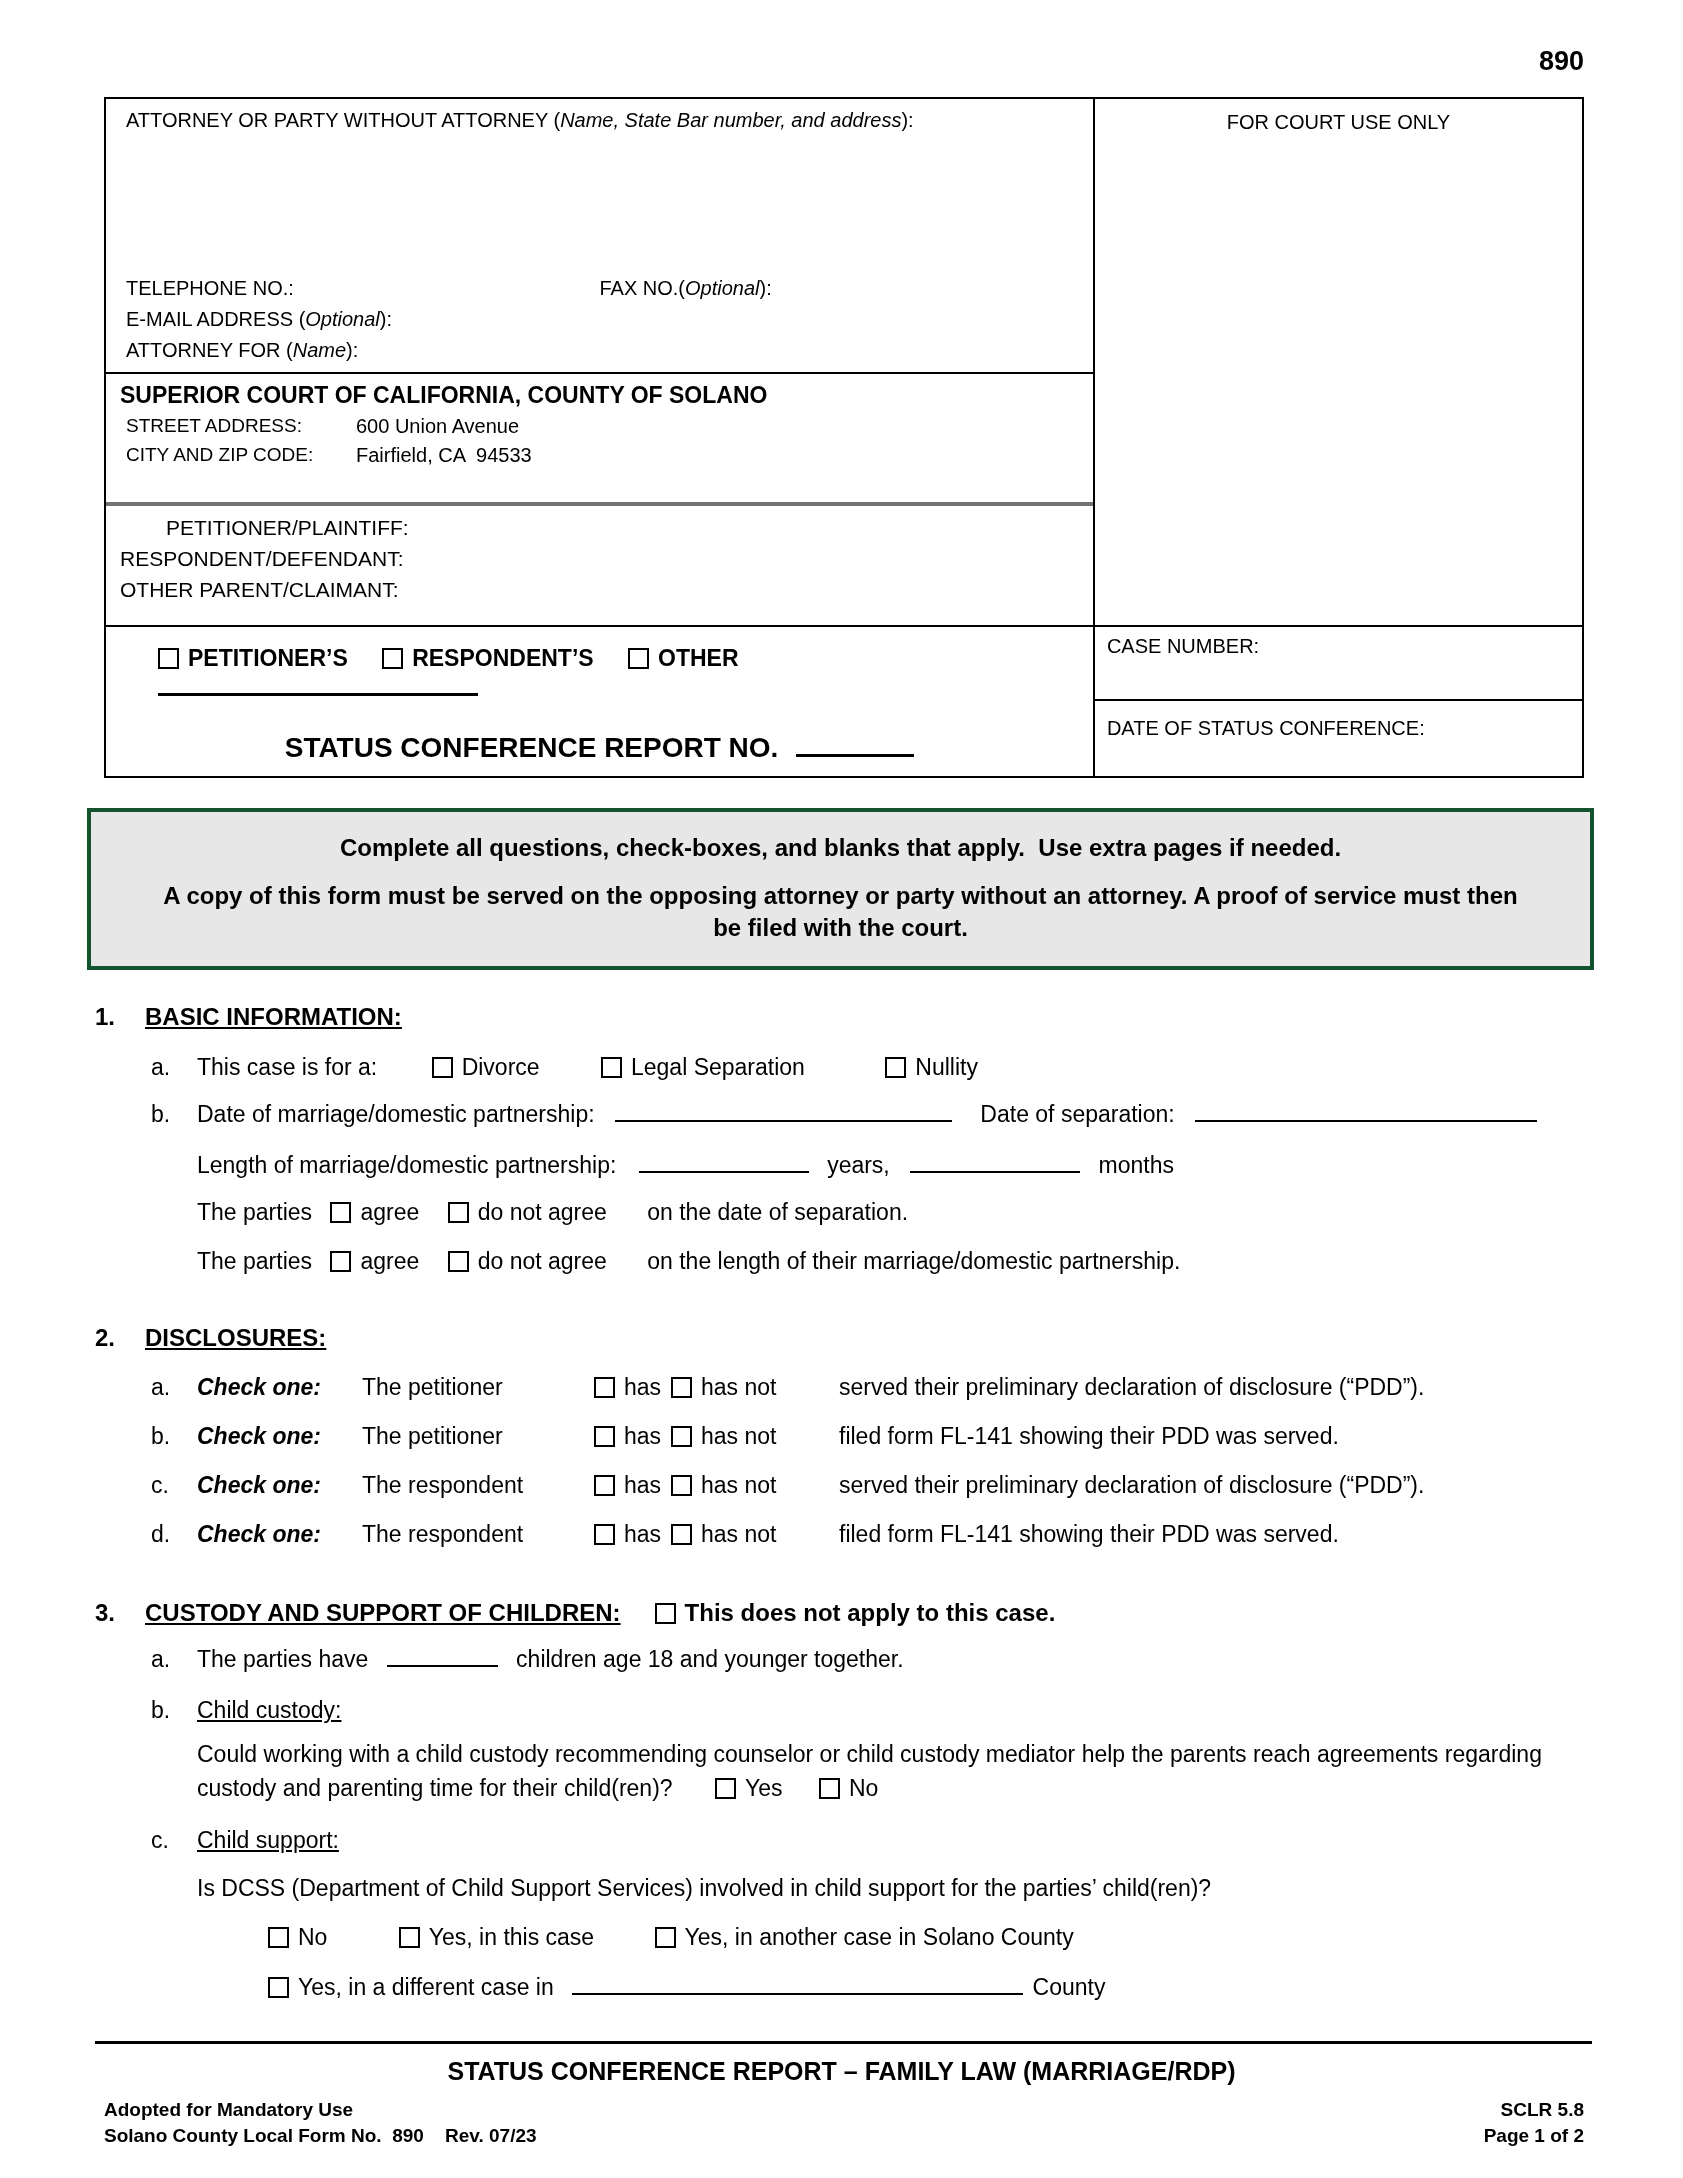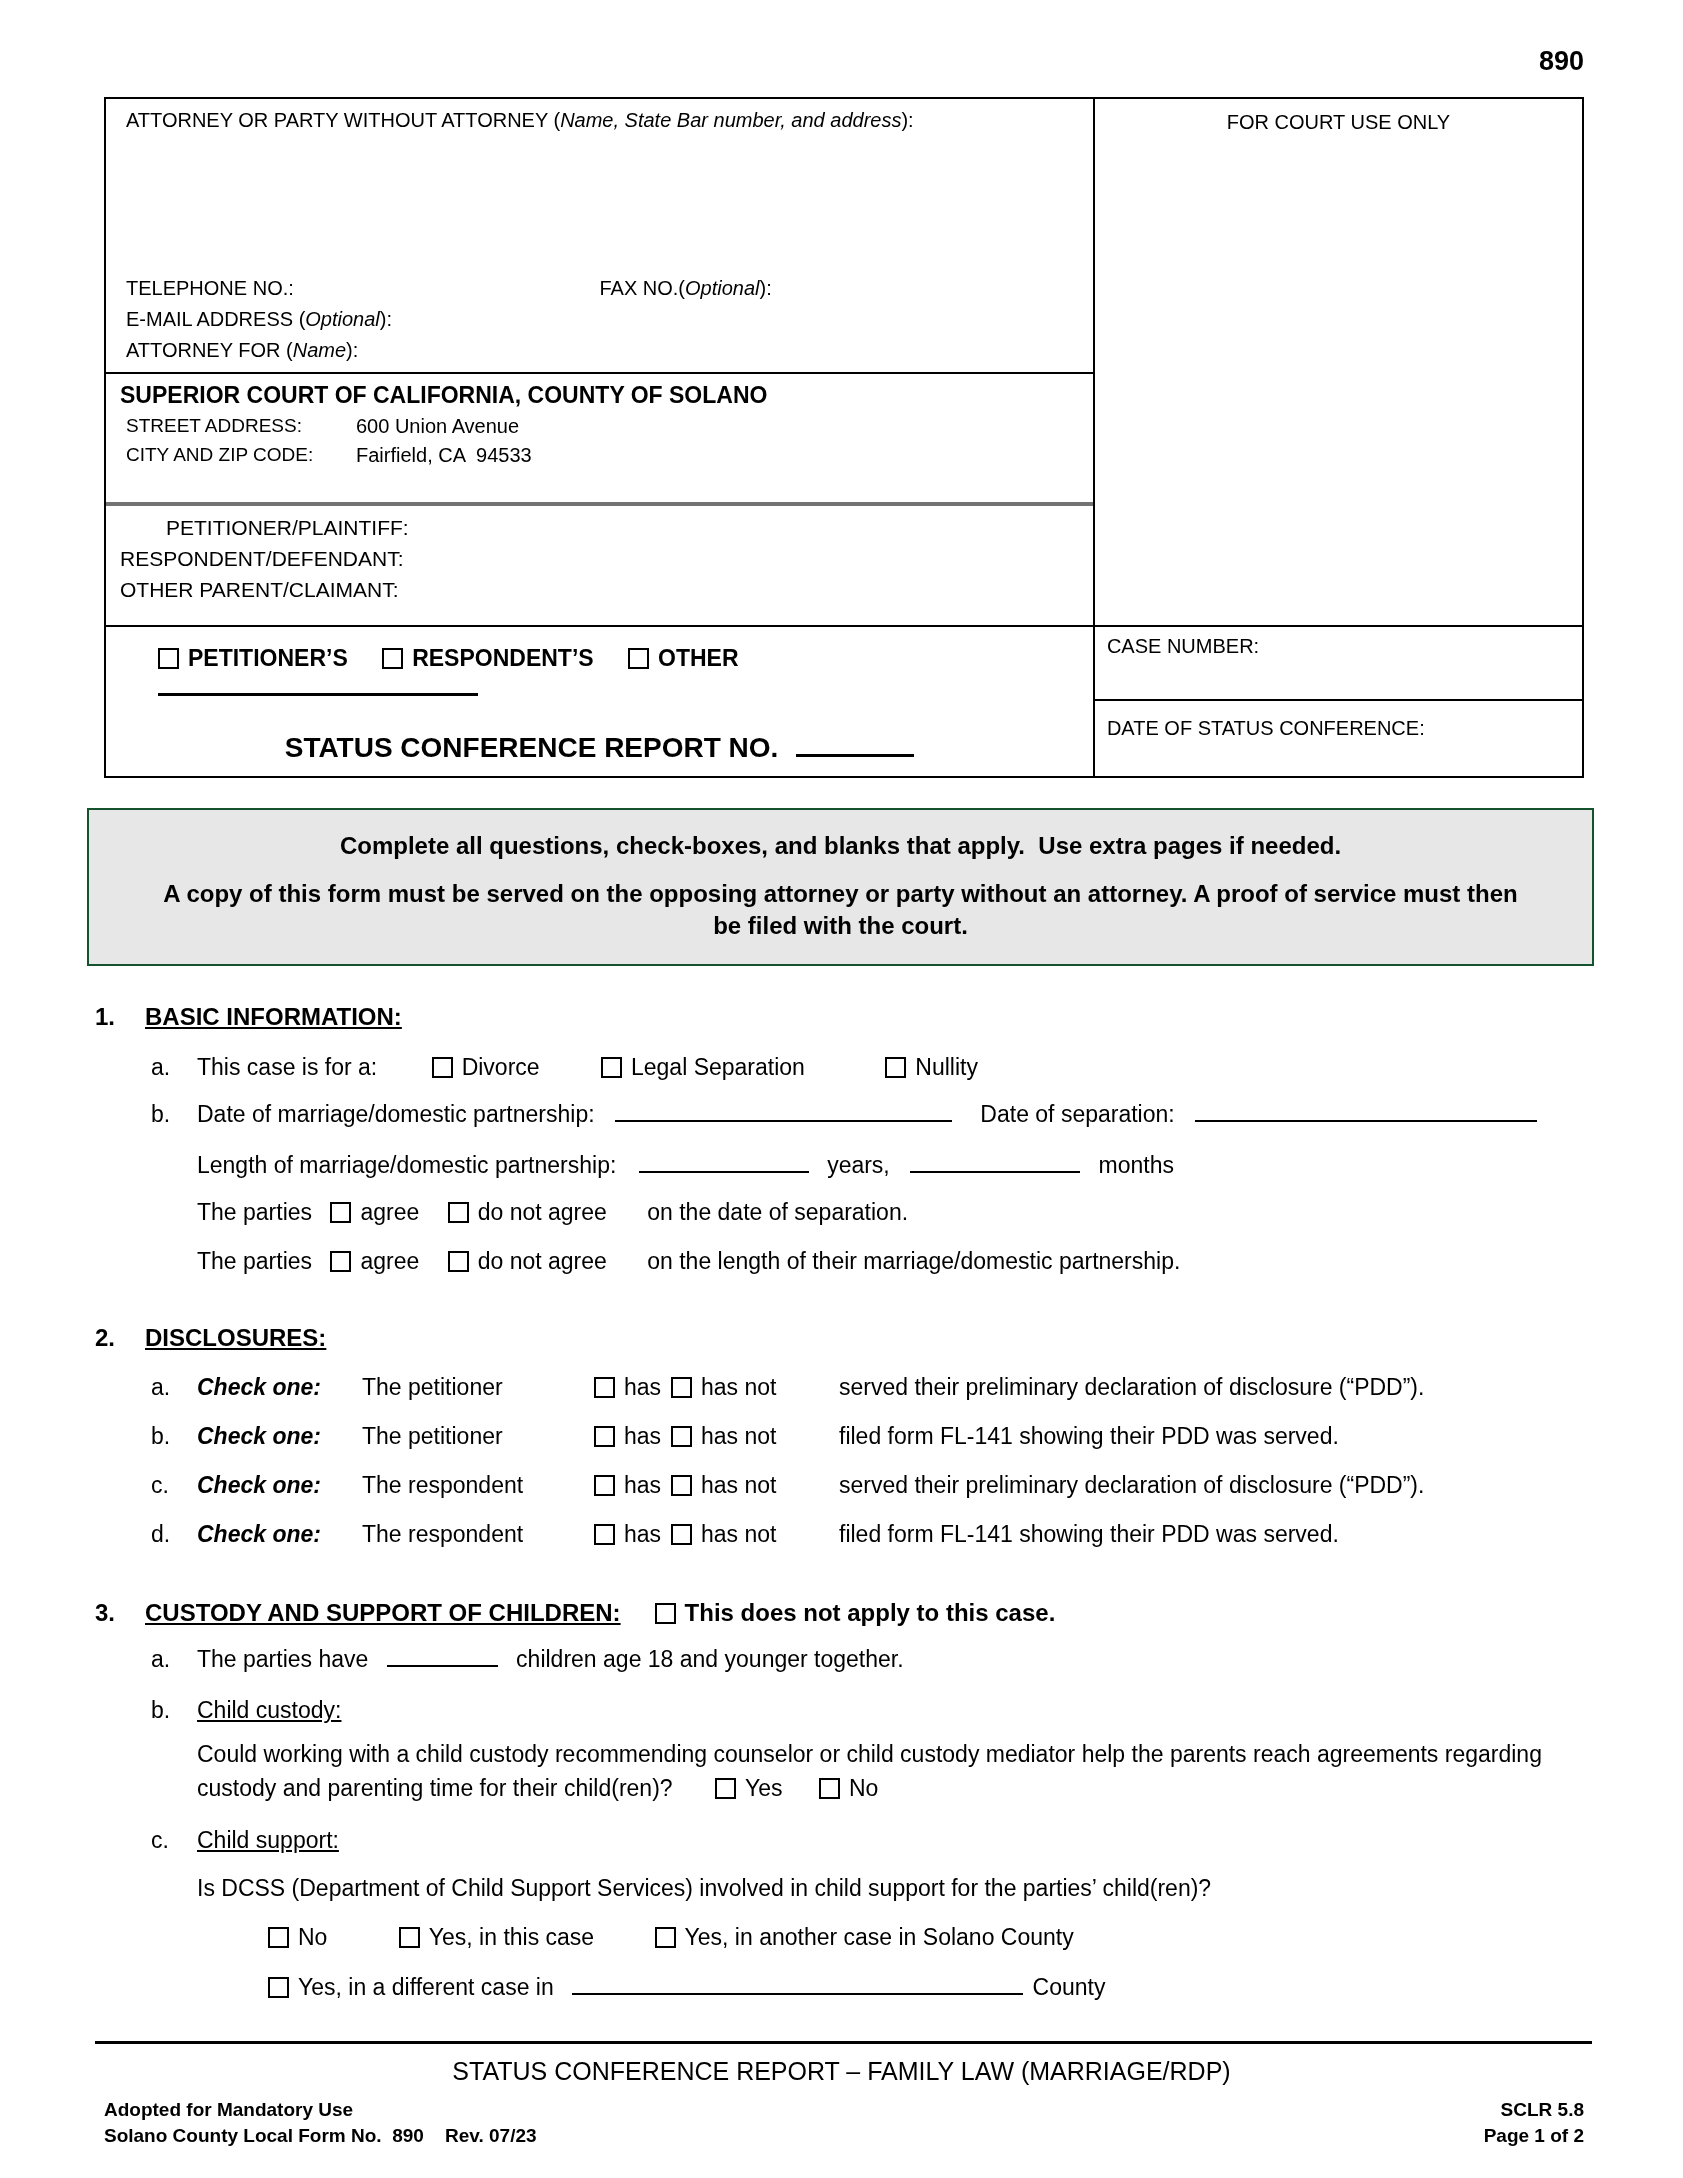--- a/index.html
+++ b/index.html
@@ -37,39 +37,39 @@
 
   .sec-report { flex:1; padding:12px 14px; }
   .report-cbs { font-weight:bold; font-size:23px; margin-top:6px; margin-left:38px; }
   .report-cbs .opt { margin-right:28px; }
   .report-title-row { text-align:center; font-weight:bold; font-size:28px; margin-top:30px; }
 
   .court-use { height:528px; border-bottom:2px solid #000; text-align:center; padding-top:12px; }
   .case-number { height:74px; border-bottom:2px solid #000; padding:8px 12px; }
   .date-conf { flex:1; padding:16px 12px; }
 
-  .instructions { position:absolute; top:808px; left:87px; width:1507px; border:2px solid #14532d; background:#e7e7e7; text-align:center; font-weight:bold; font-size:24px; line-height:32px; padding:20px 59px 22px; }
+  .instructions { position:absolute; top:808px; left:87px; width:1507px; border:4px solid #14532d; background:#e7e7e7; text-align:center; font-weight:bold; font-size:24px; line-height:32px; padding:20px 59px 22px; }
   .instructions .line2 { margin-top:16px; }
 
   .section { position:absolute; left:95px; width:1497px; line-height:30px; }
   .sec-head { font-size:24px; font-weight:bold; display:flex; align-items:center; }
   .sec-num { display:inline-block; width:50px; }
   .item { margin-top:20px; padding-left:56px; }
   .item-letter { display:inline-block; width:46px; }
   .cont-line { padding-left:102px; }
 
   .disc-row { margin-top:19px; padding-left:56px; }
   .disc-row .c1 { display:inline-block; width:46px; }
   .disc-row .c2 { display:inline-block; width:165px; font-weight:bold; font-style:italic; }
   .disc-row .c3 { display:inline-block; width:212px; }
   .disc-row .c4 { display:inline-block; width:97px;padding-left:20px; }
   .disc-row .c5 { display:inline-block; width:168px; }
 
   .footer-rule { position:absolute; top:2041px; left:95px; width:1497px; border-top:3px solid #000; }
-  .footer-title { position:absolute; top:2057px; left:0; width:1683px; text-align:center; font-weight:normal; font-size:25px; }
+  .footer-title { position:absolute; top:2057px; left:0; width:1683px; text-align:center; font-weight:bold; font-size:25px; }
   .footer-left { position:absolute; top:2097px; left:104px; font-weight:bold; font-size:19px; line-height:26px; }
   .footer-right { position:absolute; top:2097px; right:99px; font-weight:bold; font-size:19px; line-height:26px; text-align:right; }
 </style>
 </head>
 <body>
 
 <div class="page">
 
   <div class="form-number">890</div>
 

